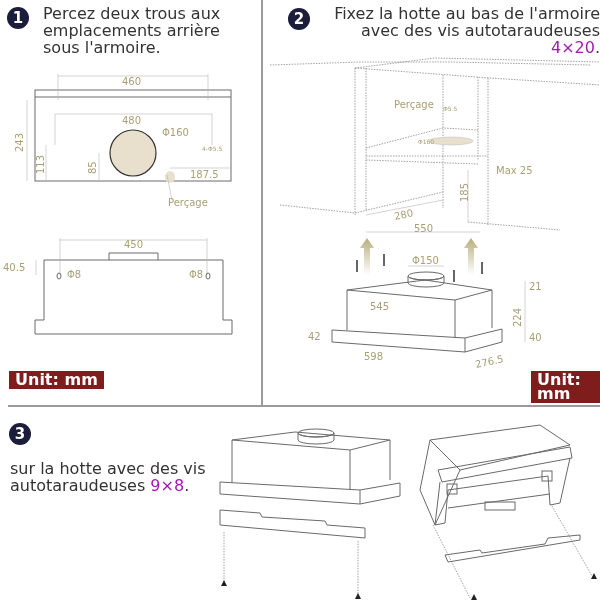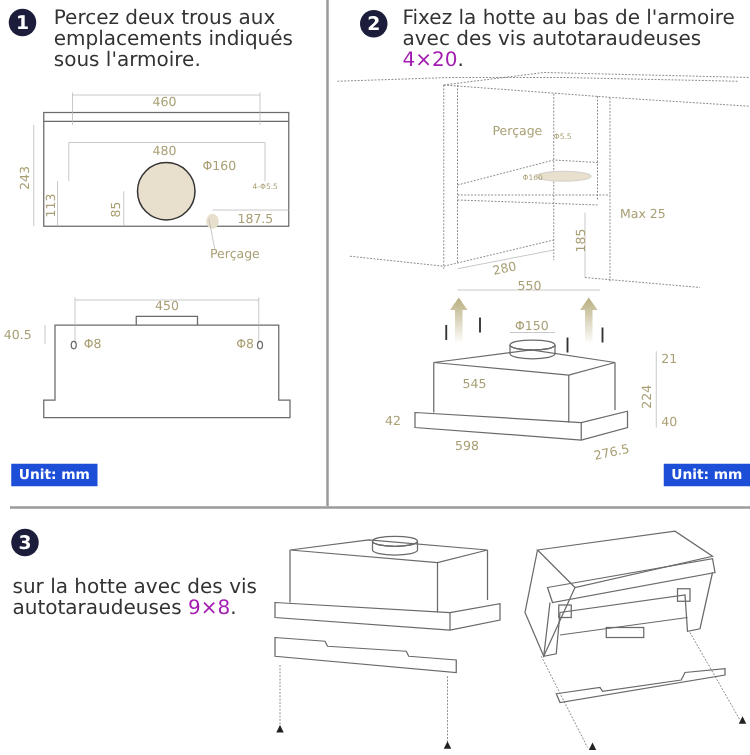--- a/index.html
+++ b/index.html
@@ -1,40 +1,40 @@
 <!DOCTYPE html>
 <html><head>
 <meta charset="utf-8">
 <style>
   html,body{margin:0;padding:0;background:#fff;}
   body{width:600px;height:604px;position:relative;overflow:hidden;font-family:"DejaVu Sans","Liberation Sans",sans-serif;color:#2a2a2a;}
   .step-badge{position:absolute;width:22px;height:22px;border-radius:50%;background:#1b1d3a;color:#fff;font-weight:bold;font-size:15px;line-height:22px;text-align:center;}
   .step-text{position:absolute;font-size:16px;line-height:17px;color:#333;}
   .accent{color:#a21caf;}
-  .unit-badge{position:absolute;background:#1d4ed8;color:#fff;font-weight:bold;font-size:11px;padding:2px 6px;line-height:14px;}
+  .unit-badge{position:absolute;background:#7f1d1d;color:#fff;font-weight:bold;font-size:16px;padding:2px 6px;line-height:14px;}
   .divider-v{position:absolute;left:261px;top:0;width:1.5px;height:405px;background:#9a9a9a;}
   .divider-h{position:absolute;left:8px;top:405px;width:592px;height:1.5px;background:#9a9a9a;}
   svg{position:absolute;overflow:visible;}
   .dim{font-family:"DejaVu Sans",sans-serif;fill:#a99f74;font-size:10px;}
   .dim-sm{font-family:"DejaVu Sans",sans-serif;fill:#a99f74;font-size:6px;}
   .line{stroke:#6a6a6a;fill:none;stroke-width:1;}
   .thin{stroke:#b5b5b5;fill:none;stroke-width:0.6;}
   .dash{stroke:#8a8a8a;fill:none;stroke-width:0.8;stroke-dasharray:1.5 1.2;}
 </style>
 </head>
 <body>
 
 <div class="divider-v"></div>
 <div class="divider-h"></div>
 
 <div>
   <div class="step-badge" style="left:7px;top:7px;">1</div>
   <div class="step-text" style="left:43px;top:5px;">
     <div>Percez deux trous aux</div>
-    <div>emplacements indiqués</div>
+    <div>emplacements arrière</div>
     <div>sous l'armoire.</div>
   </div>
 
   <svg style="left:0;top:70px;" width="260" height="150">
     <rect x="35" y="20" width="196" height="91" class="line"></rect>
     <line x1="35" y1="27" x2="231" y2="27" class="line"></line>
     <line x1="58" y1="6" x2="208" y2="6" class="thin"></line>
     <line x1="58" y1="4" x2="58" y2="30" class="thin"></line>
     <line x1="208" y1="4" x2="208" y2="30" class="thin"></line>
     <line x1="55" y1="44" x2="212" y2="44" class="thin"></line>
@@ -71,21 +71,21 @@
     <text class="dim" x="3" y="51">40.5</text>
     <text class="dim" x="67" y="58">Φ8</text>
     <text class="dim" x="189" y="58">Φ8</text>
   </svg>
 
   <div class="unit-badge" style="left:9px;top:371px;">Unit: mm</div>
 </div>
 
 <div>
   <div class="step-badge" style="left:288px;top:8px;">2</div>
-  <div class="step-text" style="left:322px;top:5px;">
+  <div class="step-text" style="left:322px;top:5px;text-align:right;">
     <div>Fixez la hotte au bas de l'armoire</div>
     <div><span>avec des vis autotaraudeuses </span><span class="accent">4×20</span><span>.</span></div>
   </div>
 
   <svg style="left:270px;top:60px;" width="330" height="180">
     <path d="M0 5 L90 2 L180 2 L320 5" class="dash"></path>
     <path d="M85 8 L165 -2 L330 2" class="dash"></path>
     <path d="M85 8 L220 18 L330 25" class="dash"></path>
     <line x1="85" y1="8" x2="85" y2="155" class="dash"></line>
     <line x1="96" y1="8" x2="96" y2="150" class="dash"></line>

